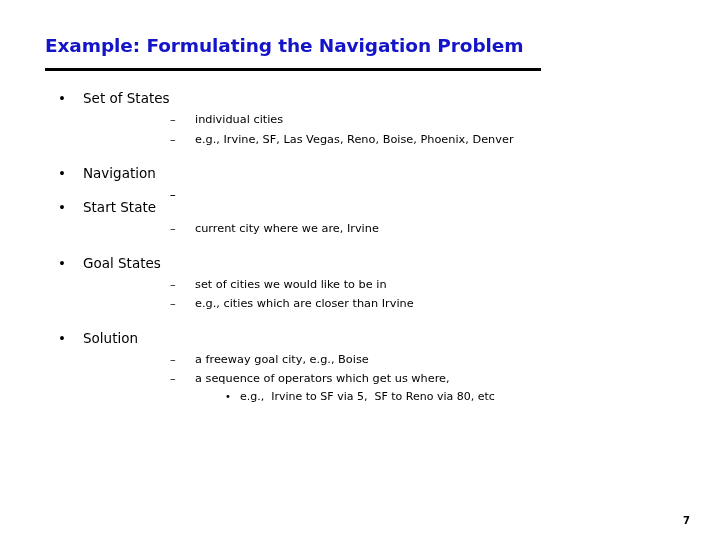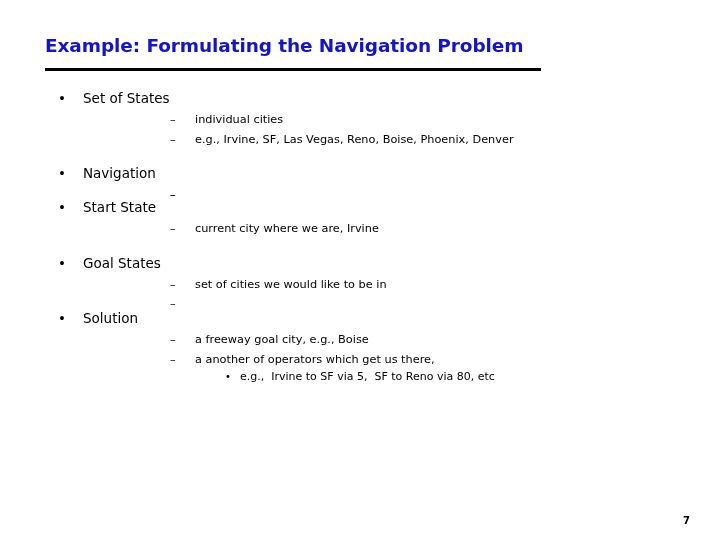--- a/index.html
+++ b/index.html
@@ -178,35 +178,36 @@
     <div class="lvl1">
       <span class="marker">•</span>
       <span class="txt">Goal States</span>
       <div class="sub-wrap">
         <div class="lvl2">
           <span class="marker">–</span>
           <span class="txt">set of cities we would like to be in</span>
         </div>
         <div class="lvl2">
           <span class="marker">–</span>
+          <span class="txt">e.g., cities which are closer than Irvine</span>
         </div>
       </div>
     </div>
 
     <div class="lvl1">
       <span class="marker">•</span>
       <span class="txt">Solution</span>
       <div class="sub-wrap">
         <div class="lvl2">
           <span class="marker">–</span>
           <span class="txt">a freeway goal city, e.g., Boise</span>
         </div>
         <div class="lvl2">
           <span class="marker">–</span>
-          <span class="txt">a another of operators which get us there,</span>
+          <span class="txt">a sequence of operators which get us where,</span>
           <div class="sub3-wrap">
             <div class="lvl3">
               <span class="marker">•</span>
               <span class="txt">e.g.,  Irvine to SF via 5,  SF to Reno via 80, etc</span>
             </div>
           </div>
         </div>
       </div>
     </div>
 

